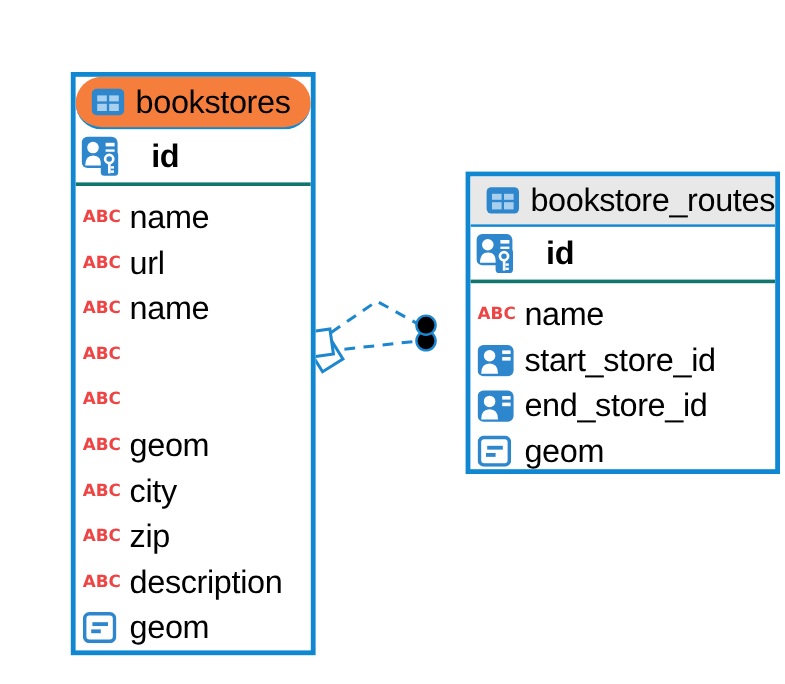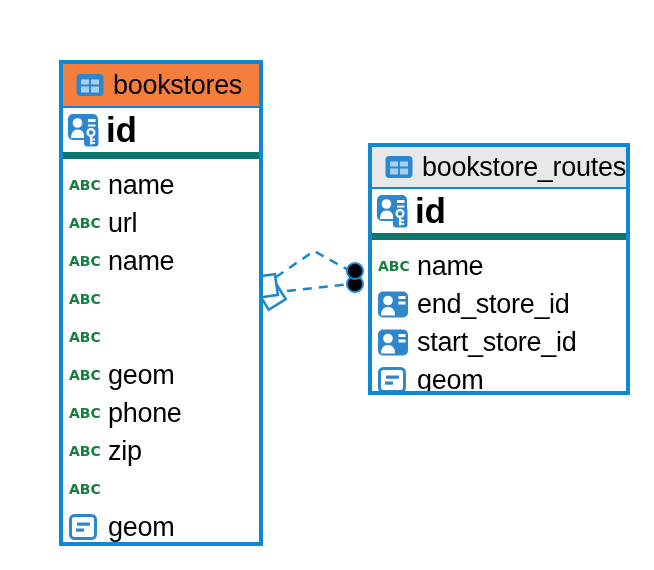--- a/index.html
+++ b/index.html
@@ -5,44 +5,44 @@
   html,body{margin:0;padding:0;background:#ffffff;}
   .canvas{
     position:relative;width:654px;height:570px;background:#ffffff;overflow:hidden;
     font-family:"Liberation Sans",sans-serif;color:#000;
   }
   .etable{
     position:absolute;box-sizing:border-box;background:#fff;
     border:4px solid #1087D1;overflow:hidden;
   }
   .t-bookstores{left:59px;top:60px;width:204px;height:486px;}
-  .t-routes{left:368px;top:143px;width:262px;height:252px;}
+  .t-routes{left:388px;top:143px;width:262px;height:252px;}
   .thead{
     display:flex;align-items:center;gap:9px;padding-left:13px;
     border-bottom:2px solid #1087D1;font-size:27px;letter-spacing:-0.3px;
     white-space:nowrap;
   }
-  .t-bookstores .thead{height:42px;background:#F67E3D;}
+  .t-bookstores .thead{height:42px;background:#F67E3D;border-radius:22px;}
   .t-routes .thead{height:40px;background:#E8E8E8;}
   .pkrow{
-    display:flex;align-items:center;gap:2px;padding-left:5px;height:44px;
-    border-bottom:7px solid #0f766e;font-weight:bold;font-size:35px;letter-spacing:-0.3px;
+    display:flex;align-items:center;gap:22px;padding-left:5px;height:44px;
+    border-bottom:3px solid #0f766e;font-weight:bold;font-size:27px;letter-spacing:-0.3px;
     white-space:nowrap;
   }
   .tbody{padding-top:7px;}
   .crow{
     display:flex;align-items:center;gap:8px;padding-left:6px;height:38px;
     font-size:27px;letter-spacing:-0.3px;white-space:nowrap;
   }
   .iconbox{flex:0 0 31px;width:31px;display:flex;justify-content:flex-start;align-items:center;}
   .iconbox-pk{flex:0 0 36px;width:36px;display:flex;align-items:center;}
   .iconbox-th{flex:0 0 28px;width:28px;display:flex;align-items:center;}
   .abc{
     font-family:"DejaVu Sans",sans-serif;font-weight:800;font-size:14px;
-    color:#15803d;letter-spacing:0;line-height:1;
+    color:#ef4444;letter-spacing:0;line-height:1;
   }
   .overlay{position:absolute;left:0;top:0;pointer-events:none;}
   .dash{fill:none;stroke:#1C87CF;stroke-width:2.5;stroke-dasharray:9 7;}
   .marker-diamond{fill:#fff;stroke:#1C87CF;stroke-width:2.5;}
   .marker-dot{fill:#000;stroke:#1C87CF;stroke-width:2;}
 </style>
 </head>
 <body>
 
 <div class="canvas">
@@ -124,32 +124,33 @@
       <div class="crow">
         <span class="iconbox">
             <span class="abc">ABC</span>
           </span>
         <span>geom</span>
       </div>
       <div class="crow">
         <span class="iconbox">
             <span class="abc">ABC</span>
           </span>
-        <span>phone</span>
+        <span>city</span>
       </div>
       <div class="crow">
         <span class="iconbox">
             <span class="abc">ABC</span>
           </span>
         <span>zip</span>
       </div>
       <div class="crow">
         <span class="iconbox">
             <span class="abc">ABC</span>
           </span>
+        <span>description</span>
       </div>
       <div class="crow">
         <span class="iconbox">
           <svg width="28" height="26" viewBox="0 0 28 26">
             <rect x="1.5" y="1.5" width="25" height="23" rx="4" fill="#fff" stroke="#2E87CD" stroke-width="3"></rect>
             <rect x="8" y="8.5" width="13" height="3.2" fill="#2E87CD"></rect>
             <rect x="7" y="14.5" width="8" height="3.2" fill="#2E87CD"></rect>
           </svg>
         </span>
         <span>geom</span>
@@ -197,33 +198,33 @@
       <div class="crow">
         <span class="iconbox">
           <svg width="31" height="27" viewBox="0 0 31 27">
             <rect x="0" y="0.5" width="30" height="26" rx="5" fill="#2E87CD"></rect>
             <circle cx="10" cy="9.5" r="4.8" fill="#fff"></circle>
             <path d="M 3 24.5 Q 3 16 10 16 Q 17 16 17 24.5 Z" fill="#fff"></path>
             <rect x="20.5" y="5" width="7" height="3" fill="#fff"></rect>
             <rect x="20.5" y="10.5" width="7" height="3" fill="#fff"></rect>
           </svg>
         </span>
-        <span>end_store_id</span>
+        <span>start_store_id</span>
       </div>
       <div class="crow">
         <span class="iconbox">
           <svg width="31" height="27" viewBox="0 0 31 27">
             <rect x="0" y="0.5" width="30" height="26" rx="5" fill="#2E87CD"></rect>
             <circle cx="10" cy="9.5" r="4.8" fill="#fff"></circle>
             <path d="M 3 24.5 Q 3 16 10 16 Q 17 16 17 24.5 Z" fill="#fff"></path>
             <rect x="20.5" y="5" width="7" height="3" fill="#fff"></rect>
             <rect x="20.5" y="10.5" width="7" height="3" fill="#fff"></rect>
           </svg>
         </span>
-        <span>start_store_id</span>
+        <span>end_store_id</span>
       </div>
       <div class="crow">
         <span class="iconbox">
           <svg width="28" height="26" viewBox="0 0 28 26">
             <rect x="1.5" y="1.5" width="25" height="23" rx="4" fill="#fff" stroke="#2E87CD" stroke-width="3"></rect>
             <rect x="8" y="8.5" width="13" height="3.2" fill="#2E87CD"></rect>
             <rect x="7" y="14.5" width="8" height="3.2" fill="#2E87CD"></rect>
           </svg>
         </span>
         <span>geom</span>

